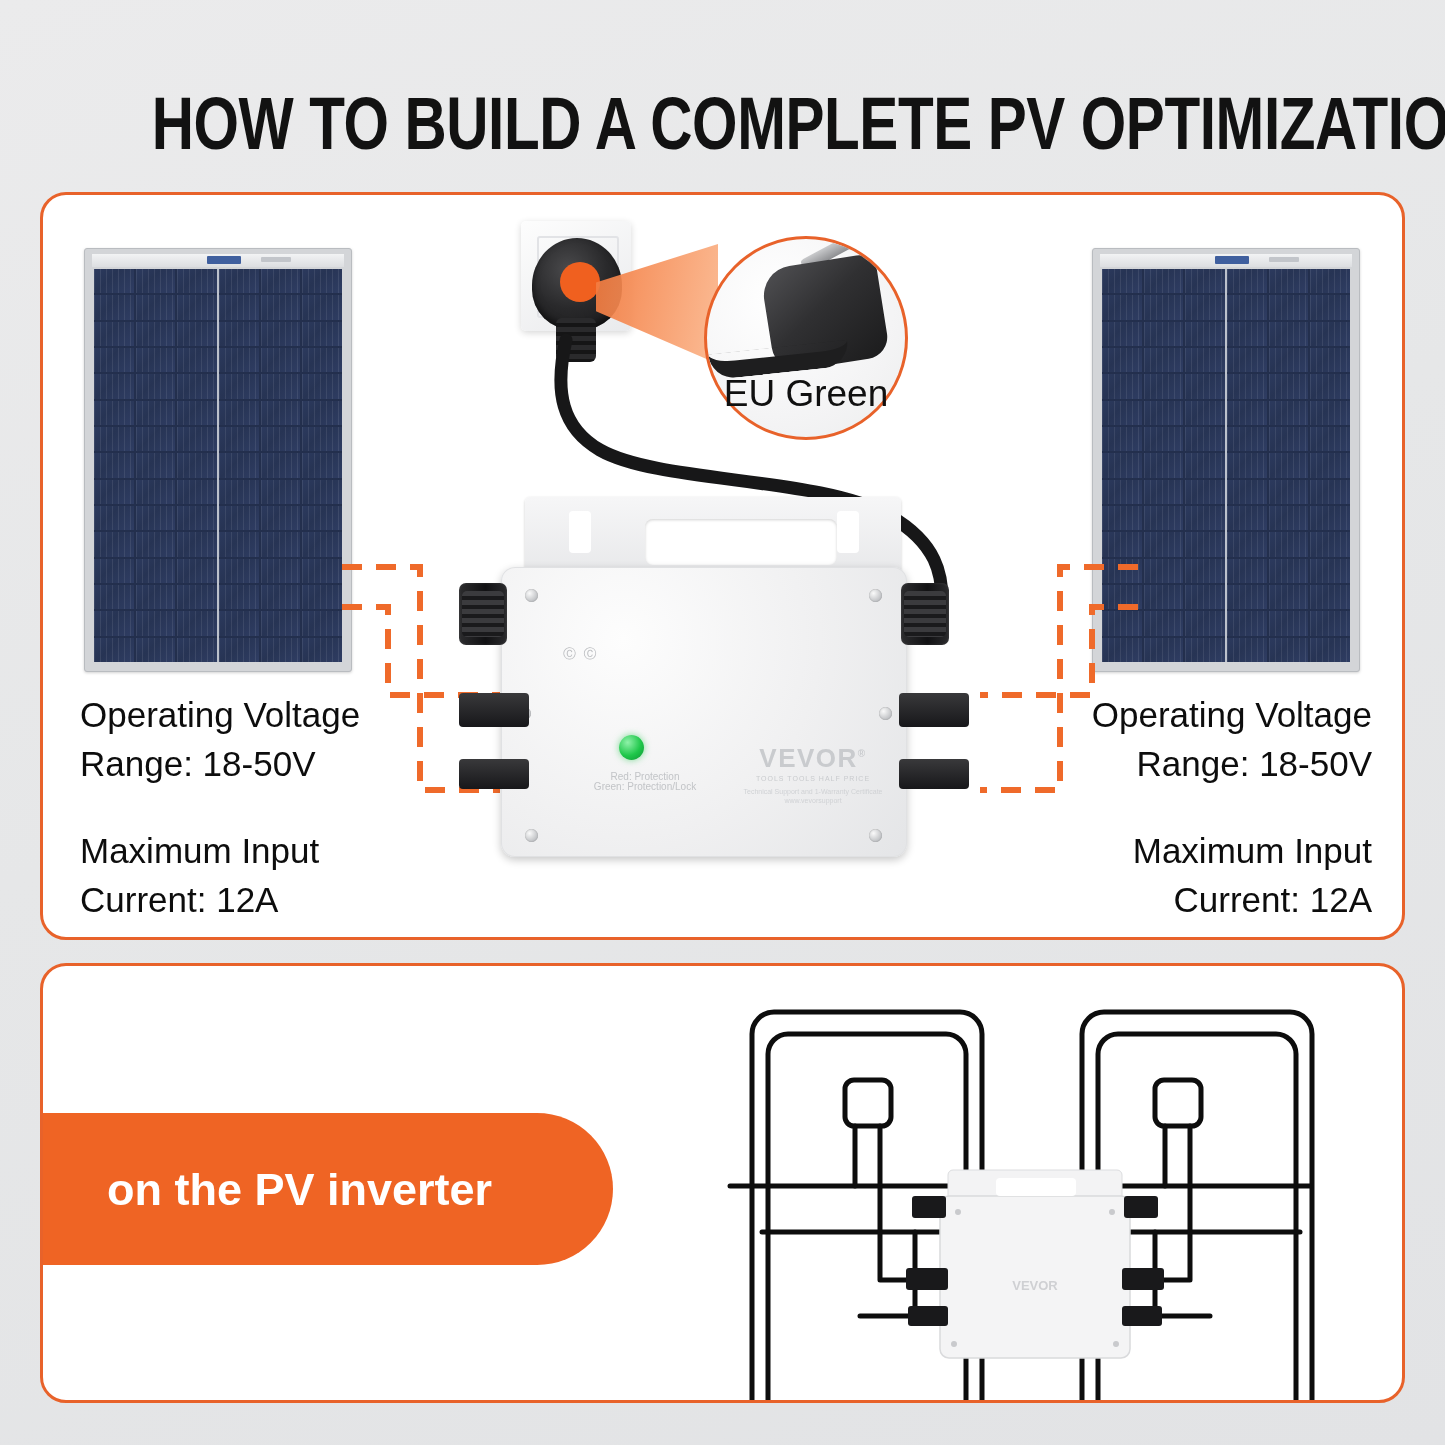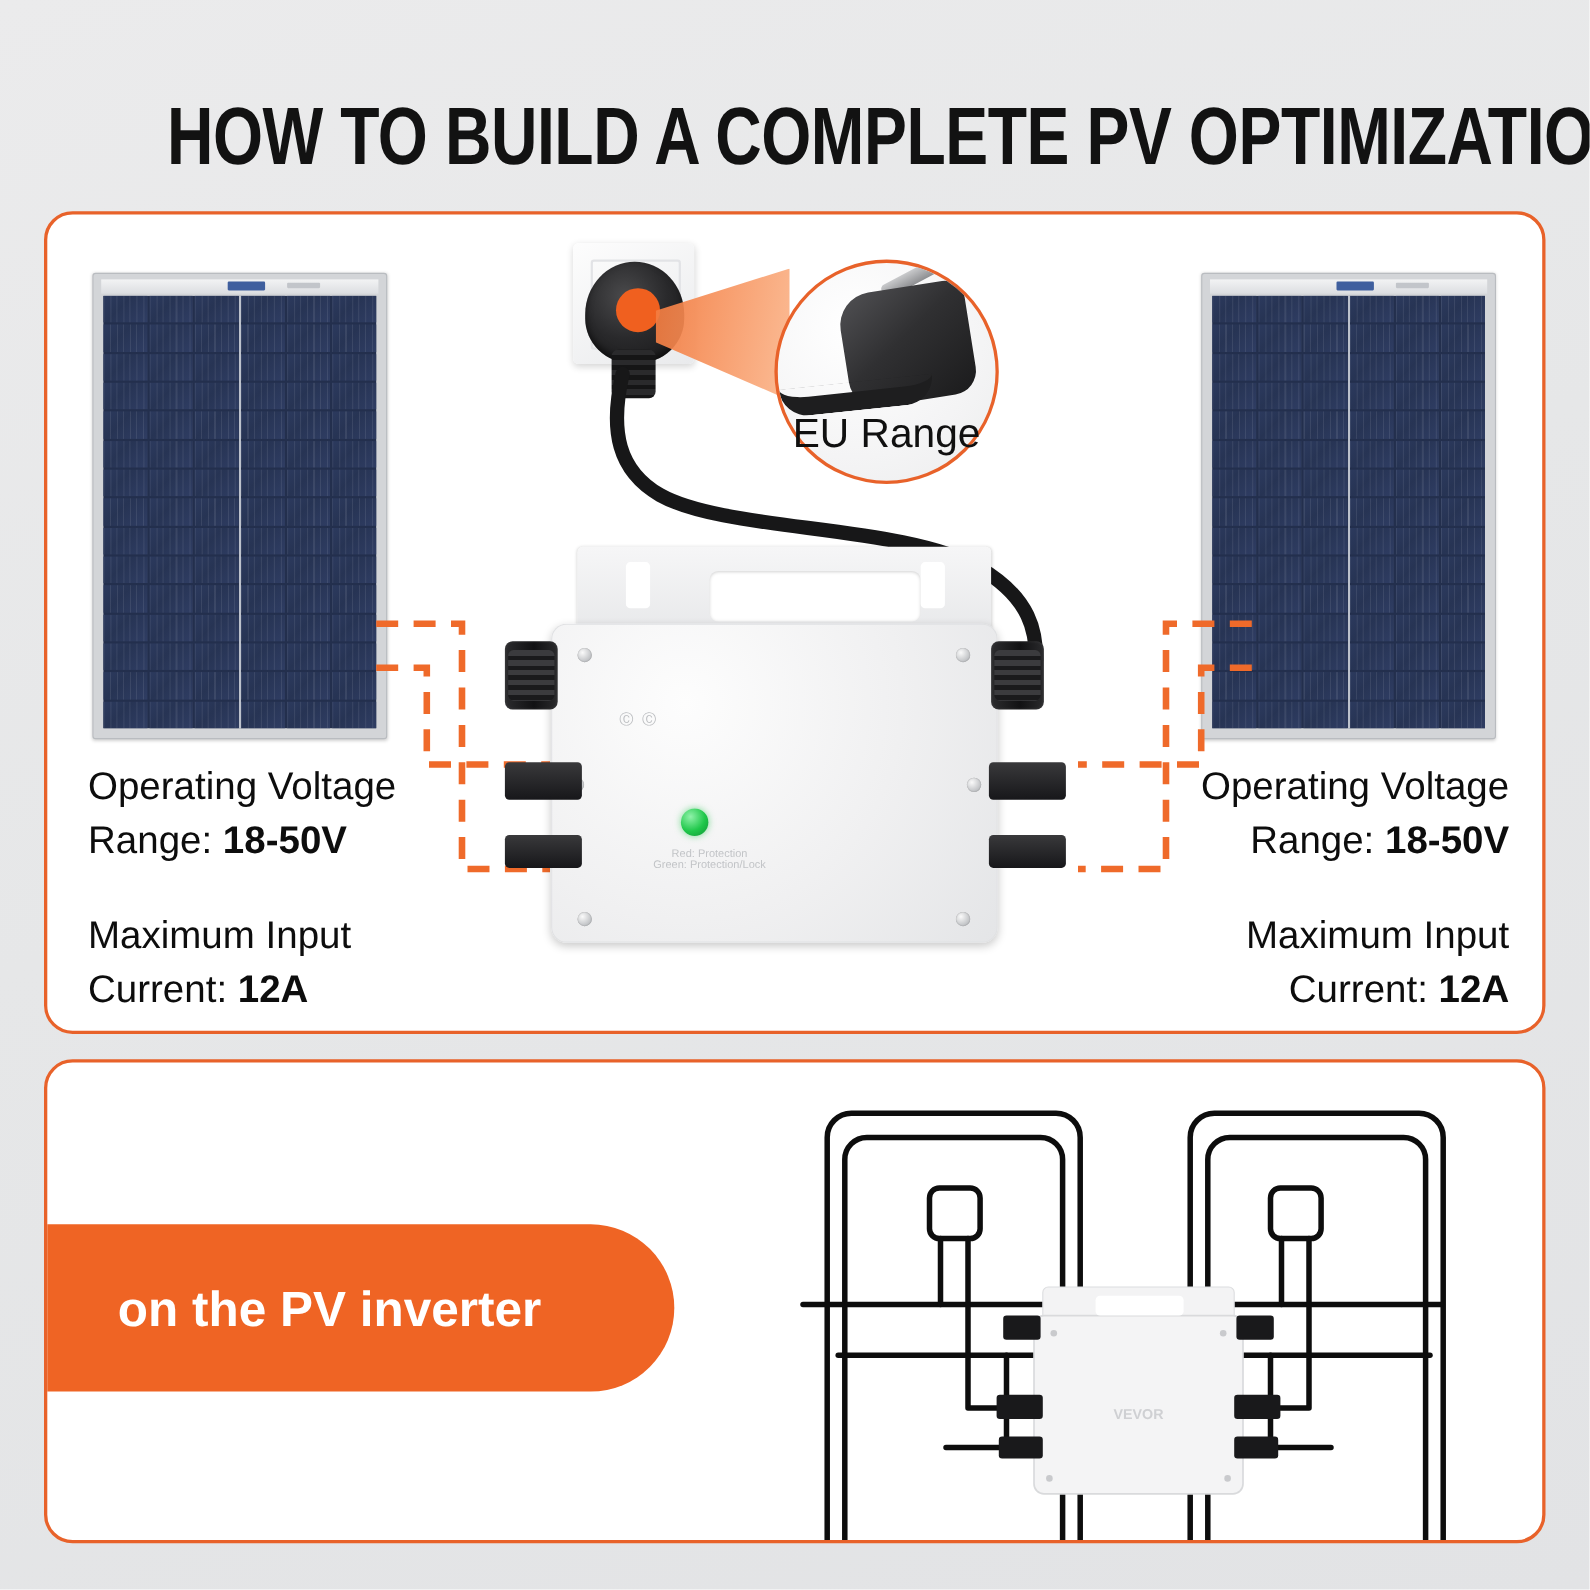--- a/index.html
+++ b/index.html
@@ -70,21 +70,21 @@
       linear-gradient(90deg,transparent calc(50% - 1px),rgba(215,219,226,.85) calc(50% - 1px),rgba(215,219,226,.85) calc(50% + 1px),transparent calc(50% + 1px));
     pointer-events:none;
   }
 
   
   .specs { position:absolute; top:690px; width:330px; color:#0d0d0d; }
   #specs-left  { left:80px;  text-align:left; }
   #specs-right { left:1042px; text-align:right; }
   .spec-block { margin-bottom:38px; }
   .spec-line { font-size:35px; line-height:49px; white-space:nowrap; }
-  .spec-line b { font-weight:700; }
+  .spec-line b { font-weight:400; }
 
   
   .trace { position:absolute; pointer-events:none; }
 
   
   #wall-socket {
     position:absolute; left:521px; top:221px; width:110px; height:110px;
     background:linear-gradient(150deg,#fdfdfd,#e9eaec);
     border-radius:5px; box-shadow:0 2px 7px rgba(0,0,0,.16);
   }
@@ -466,21 +466,21 @@
 <div id="plug-neck"></div>
 
 <div id="beam"></div>
 
 <div id="lens">
   <div class="lens-prong" style="left:92px; top:6px; width:64px; height:13px; transform:rotate(-28deg);"></div>
   <div class="lens-prong" style="left:78px; top:56px; width:64px; height:13px; transform:rotate(-14deg);"></div>
   <div id="lens-body"></div>
   <div id="lens-cord"></div>
 </div>
-<div id="lens-label">EU Range</div>
+<div id="lens-label">EU Green</div>
 
 <svg id="ac-cable" width="520" height="330">
   <path d="M 76,40 C 64,92 72,128 110,150 C 170,184 330,176 400,216 C 448,244 452,276 452,300" fill="none" stroke="#171718" stroke-width="13" stroke-linecap="round"></path>
 </svg>
 
 <div id="inverter">
   <div class="inv-bracket">
     <div class="inv-handle"></div>
     <div class="inv-notch" style="left:44px; top:14px; width:22px; height:42px;"></div>
     <div class="inv-notch" style="left:312px; top:14px; width:22px; height:42px;"></div>
@@ -493,20 +493,28 @@
     <div class="inv-screw" style="left:378px; top:140px;"></div>
     <div class="inv-screw" style="left:24px; top:262px;"></div>
     <div class="inv-screw" style="left:368px; top:262px;"></div>
 
     <div class="inv-led"></div>
     <div class="inv-led-text">
       <div>Red: Protection</div>
       <div>Green: Protection/Lock</div>
     </div>
 
+    <div class="inv-brand">
+      <div class="inv-brand-name"><span>VEVOR</span><span class="inv-brand-sup">®</span></div>
+      <div class="inv-brand-sub">TOOLS TOOLS HALF PRICE</div>
+      <div class="inv-support">
+        <div>Technical Support and 1-Warranty Certificate</div>
+        <div>www.vevorsupport</div>
+      </div>
+    </div>
   </div>
 
   <div class="gland" style="left:-38px; top:86px;"></div>
   <div class="mc4" style="left:-38px; top:196px; width:70px; height:34px;"></div>
   <div class="mc4" style="left:-38px; top:262px; width:70px; height:30px;"></div>
 
   <div class="gland" style="left:404px; top:86px;"></div>
   <div class="mc4" style="left:402px; top:196px; width:70px; height:34px;"></div>
   <div class="mc4" style="left:402px; top:262px; width:70px; height:30px;"></div>
 </div>

